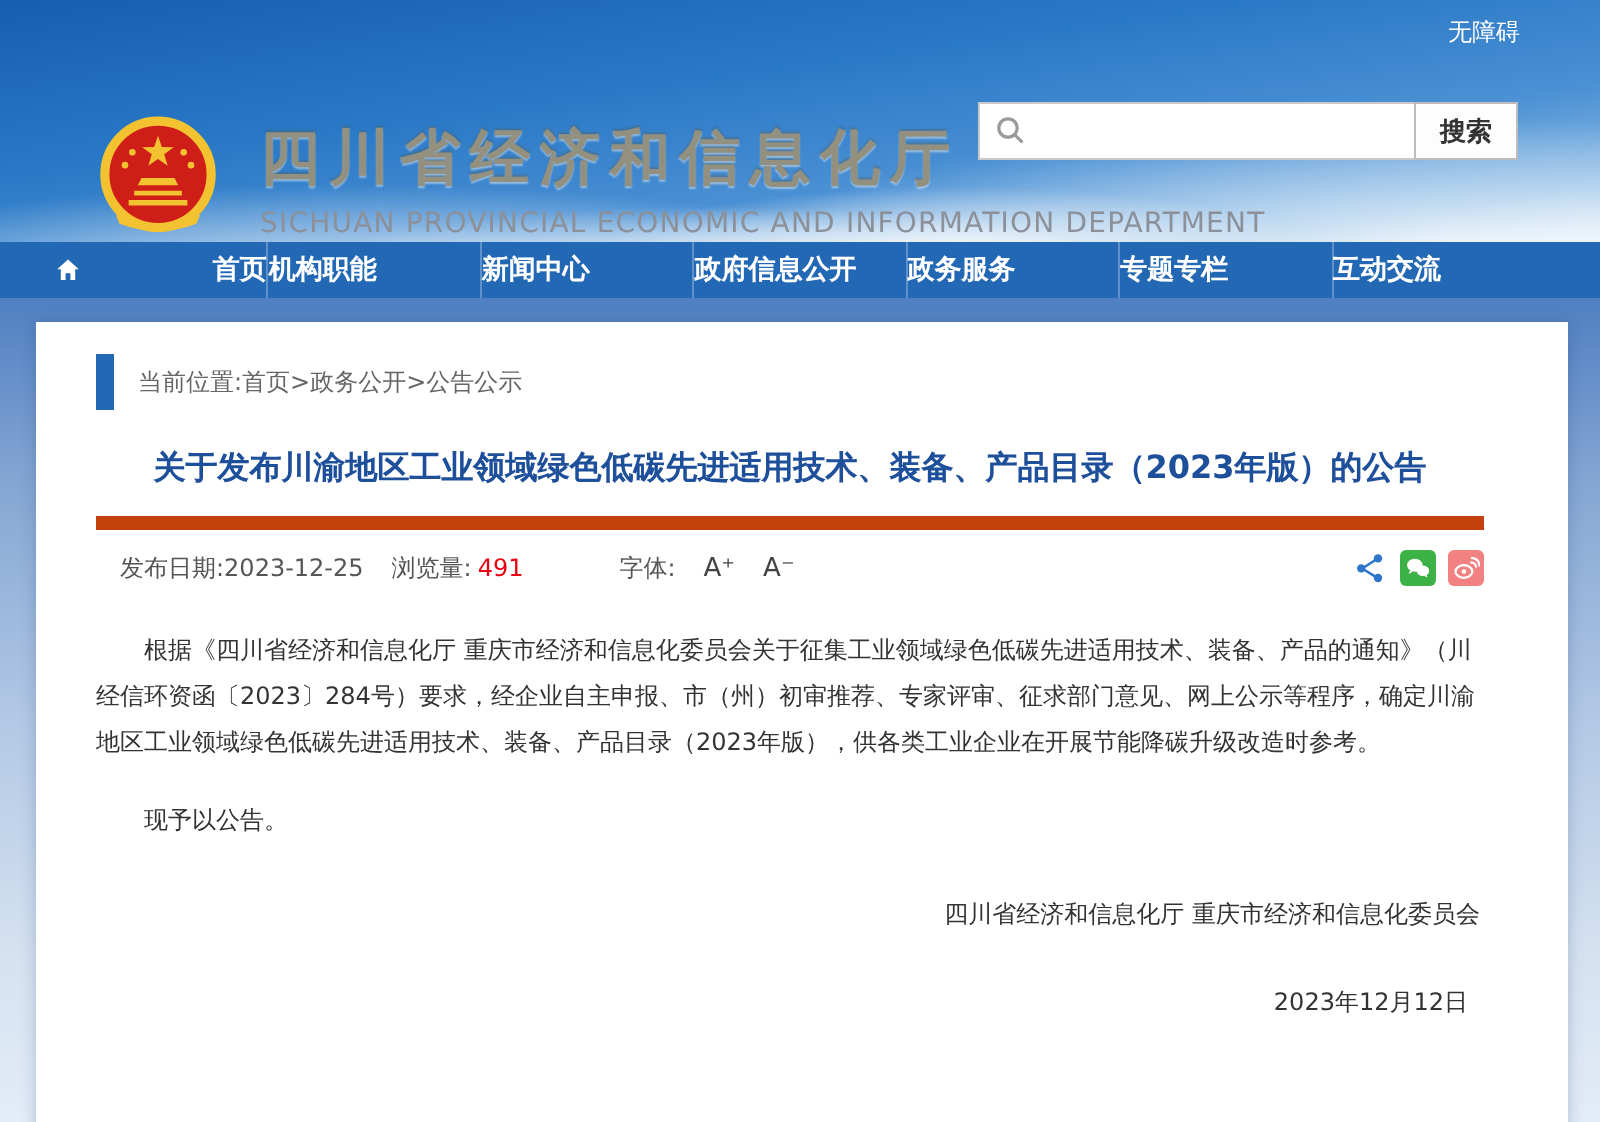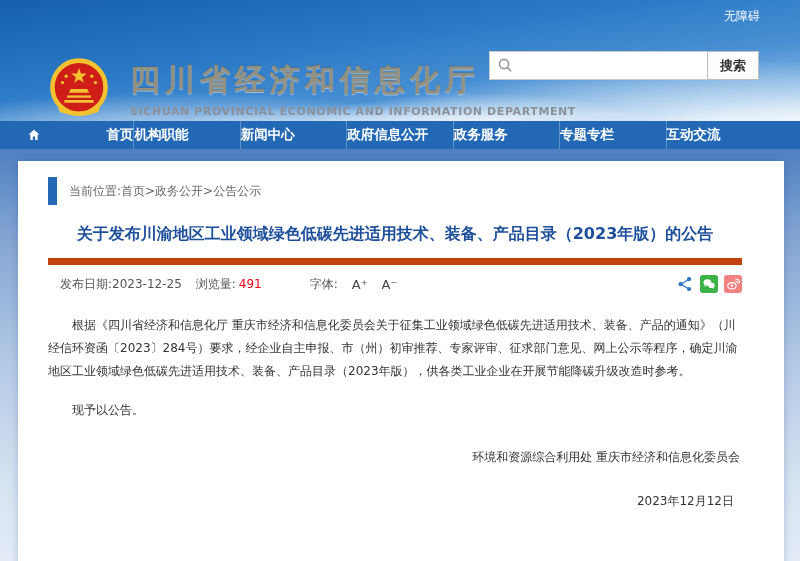--- a/index.html
+++ b/index.html
@@ -18,21 +18,21 @@
       linear-gradient(172deg, #165fae 0%, #2a79c6 38%, #4a90d4 66%, #8cbbe5 88%, #d8e9f6 100%);
   }
   .a11y { position:absolute; top:8px; right:40px; color:#fff; font-size:12px; text-decoration:none; cursor:pointer; }
   .brand { position:absolute; left:46px; top:34px; display:flex; align-items:center;margin-top:22px; }
   .emblem { width:66px; height:66px; }
   .brand-text { margin-left:18px; }
   .brand-cn {
     font-size:30px; font-weight:bold; letter-spacing:5px; white-space:nowrap;
     color:#93907f; text-shadow:0 1px 1px rgba(255,255,255,.45), 0 -1px 1px rgba(90,85,70,.35);
   }
-  .brand-en { margin-top:4px; font-size:11px; font-weight:bold; letter-spacing:.6px; color:#8b9099; white-space:nowrap; }
+  .brand-en { margin-top:4px; font-size:14px; font-weight:normal; letter-spacing:.6px; color:#8b9099; white-space:nowrap; }
   .searchbar { position:absolute; left:489px; top:51px; display:flex; height:29px; }
   .search-input-wrap { position:relative; }
   .search-input {
     width:218px; height:29px; border:1px solid #c9c9c9; border-right:none; background:#fff;
     padding:0 8px 0 30px; font-size:13px; outline:none;
   }
   .search-icon { position:absolute; left:8px; top:6px; width:16px; height:16px; }
   .search-btn {
     width:52px; height:29px; border:1px solid #bdbdbd; background:#fdfdfd; color:#333;
     font-size:13px; font-weight:bold; cursor:pointer;
@@ -201,19 +201,19 @@
               <path d="M10.5 4.8 q3 0 3.4 3" stroke="#fff" stroke-width="1.2" fill="none"></path>
               <path d="M10.8 2.2 q4.8 0.2 5 5" stroke="#fff" stroke-width="1.2" fill="none"></path>
             </svg>
           </span>
         </span>
       </div>
 
       <div class="article-body">
         <p class="p-indent p1">根据《四川省经济和信息化厅 重庆市经济和信息化委员会关于征集工业领域绿色低碳先进适用技术、装备、产品的通知》（川经信环资函〔2023〕284号）要求，经企业自主申报、市（州）初审推荐、专家评审、征求部门意见、网上公示等程序，确定川渝地区工业领域绿色低碳先进适用技术、装备、产品目录（2023年版），供各类工业企业在开展节能降碳升级改造时参考。</p>
         <p class="p-indent p2">现予以公告。</p>
-        <p class="p-sign">环境和资源综合利用处  重庆市经济和信息化委员会</p>
+        <p class="p-sign">四川省经济和信息化厅  重庆市经济和信息化委员会</p>
         <p class="p-date">2023年12月12日</p>
       </div>
 
     </div>
   </div>
 </div>
 
 </body></html>

